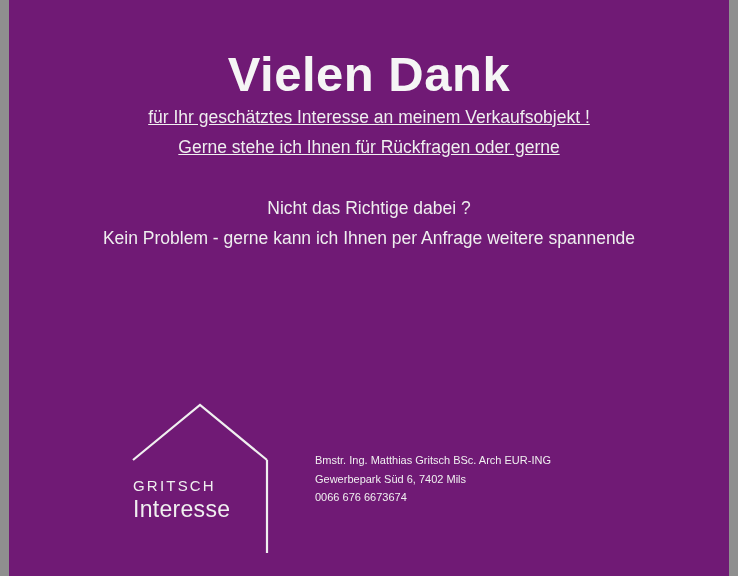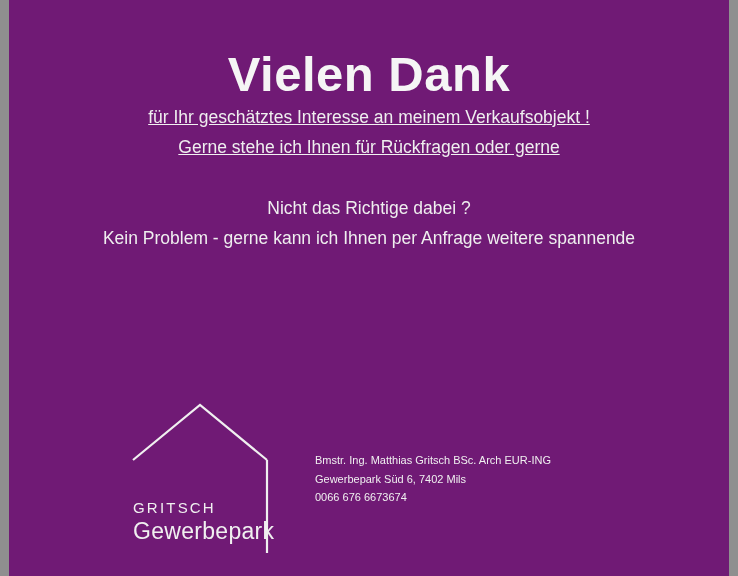--- a/index.html
+++ b/index.html
@@ -75,21 +75,21 @@
     top: 0;
     width: 160px;
     height: 160px;
   }
   .logo svg {
     display: block;
   }
   .logo-text {
     position: absolute;
     left: 133px;
-    top: 100px;
+    top: 78px;
     color: #f0f0f0;
     text-align: left;
   }
   .logo-text .l1 {
     font-size: 15px;
     letter-spacing: 2.2px;
     line-height: 19px;
   }
   .logo-text .l2 {
     font-size: 23px;
@@ -139,21 +139,21 @@
       <svg width="160" height="160" viewBox="0 0 160 160" fill="none" xmlns="http://www.w3.org/2000/svg">
         <path d="M5 62 L72 7 L139 62" stroke="#f0f0f0" stroke-width="2.2" fill="none"></path>
         <path d="M139 62 L139 155" stroke="#f0f0f0" stroke-width="2.2" fill="none"></path>
         <path d="M5 62 L5 155" stroke="#f0f0f0" stroke-width="2.2" fill="none" opacity="0"></path>
         <path d="M139 155 L5 155" stroke="#f0f0f0" stroke-width="2.2" fill="none" opacity="0"></path>
       </svg>
     </div>
 
     <div class="logo-text">
       <div class="l1">GRITSCH</div>
-      <div class="l2">Gewerbepark</div>
+      <div class="l2">Interesse</div>
     </div>
 
     <div class="contact">
       <div>Bmstr. Ing. Matthias Gritsch BSc. Arch EUR-ING</div>
       <div>Gewerbepark Süd 6, 7402 Mils</div>
       <div>0066 676 6673674</div>
     </div>
 
   </div>
 

